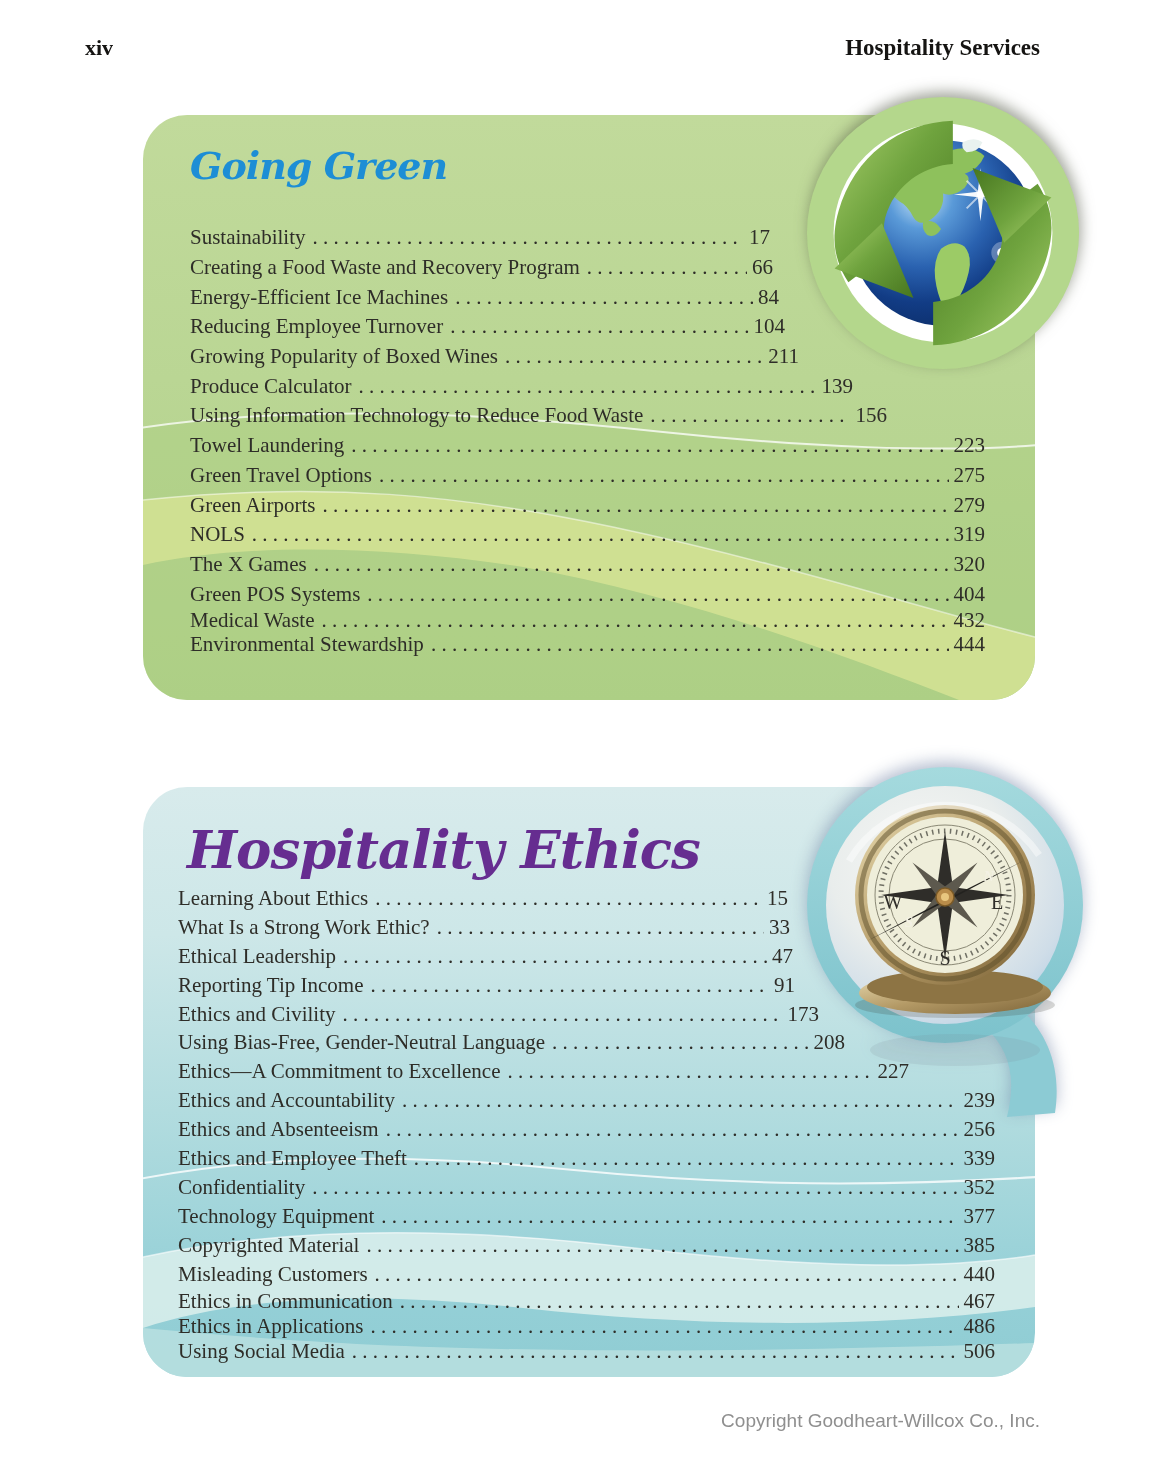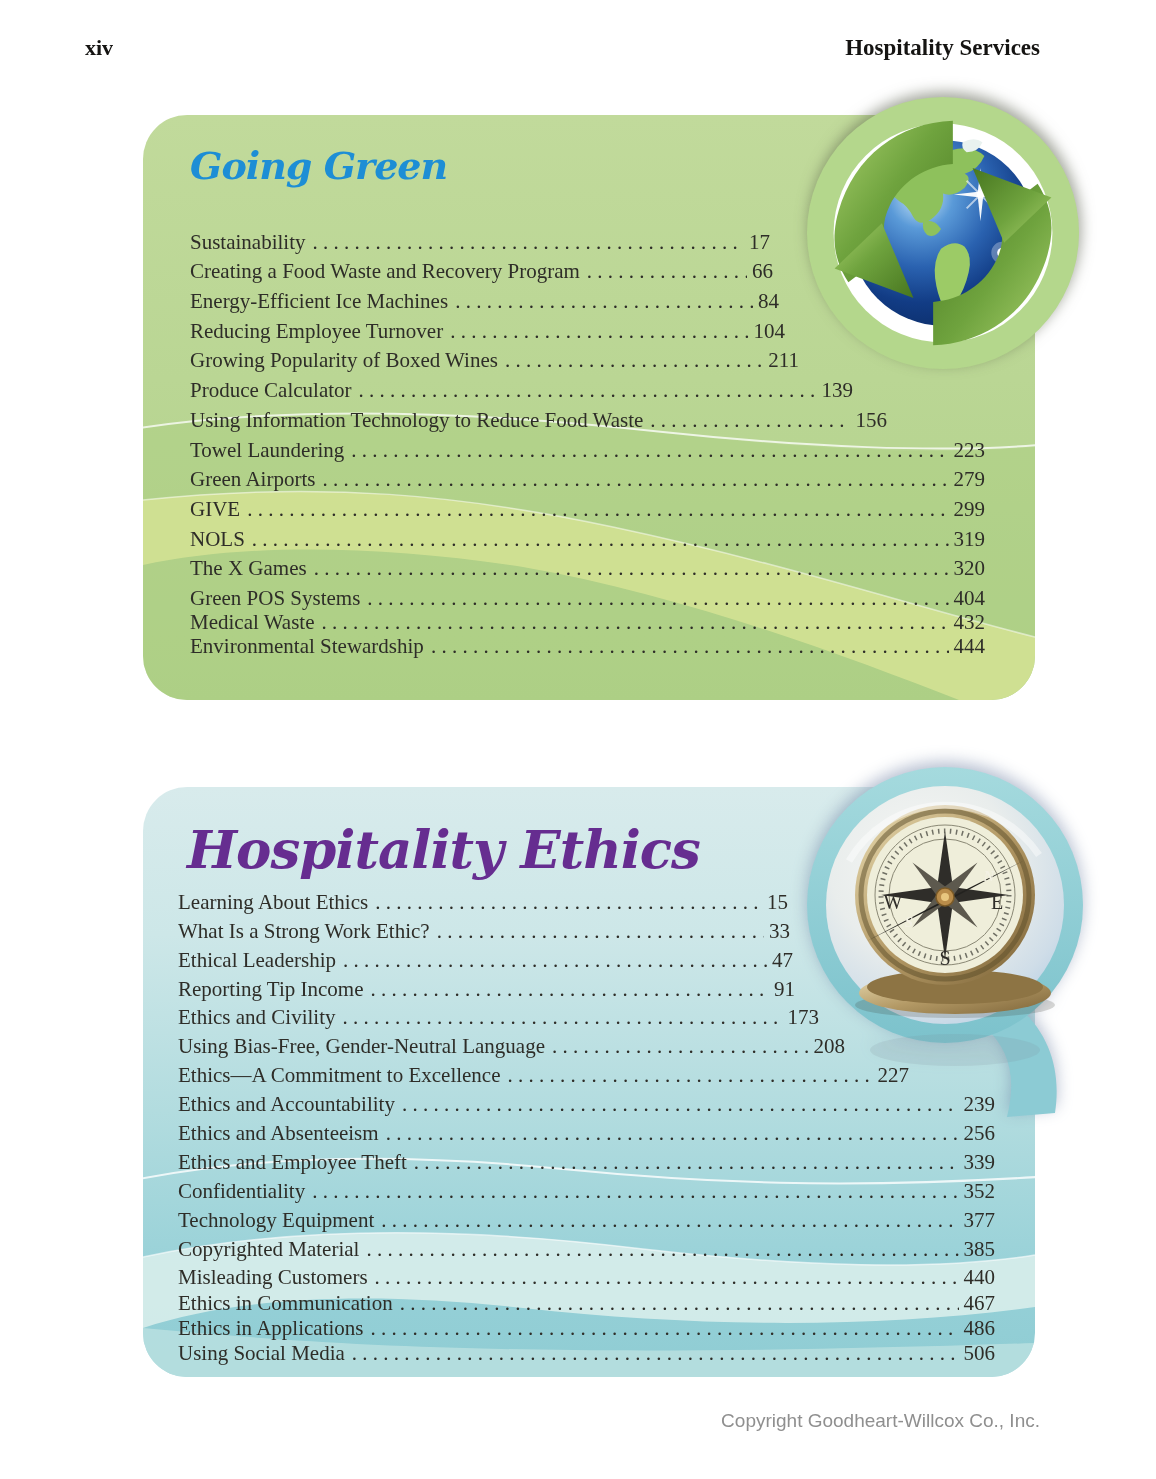--- a/index.html
+++ b/index.html
@@ -27,21 +27,21 @@
   .section-title { position:absolute; z-index:3;
                    font-family:"DejaVu Serif", serif; font-style:italic; font-weight:bold;
                    line-height:1; letter-spacing:-1px; }
   .box-green .section-title { left:47px; top:32px;  font-size:38px; }
   .box-teal  .section-title { left:35px; top:36px;  font-size:53px;margin-left:9px; }
 
   
   ol.toc { position:absolute; z-index:3; list-style:none; }
   #toc-0 { left:47px; right:50px; top:108px; }
   #toc-1 { left:35px; right:40px; top:97px;  }
-  ol.toc li { display:flex; align-items:flex-end; font:21px/1 "Liberation Serif", serif; color:#2e2d28; }
+  ol.toc li { display:flex; align-items:center; font:21px/1 "Liberation Serif", serif; color:#2e2d28; }
   #toc-0 li { height:29.7px; }
   #toc-0 li:nth-child(n+14) { height:24px; }
   #toc-1 li { height:28.9px; }
   #toc-1 li:nth-child(n+15) { height:25.3px; }
   .lbl { white-space:nowrap; }
   .leader { flex:1 1 auto; overflow:hidden; white-space:nowrap; margin:0 5px 0 7px; color:#2e2d28; }
   .leader::after { content:". . . . . . . . . . . . . . . . . . . . . . . . . . . . . . . . . . . . . . . . . . . . . . . . . . . . . . . . . . . . . . . . . . . . . . . . . . . . . . . . . . . . . . . . . . . . . . . . . . . ."; }
   .num { white-space:nowrap; }
 
   
@@ -126,32 +126,32 @@
     <span class="leader"></span>
     <span class="num">156</span>
   </li>
 
   <li>
     <span class="lbl">Towel Laundering</span>
     <span class="leader"></span>
     <span class="num">223</span>
   </li>
 
+  <li>
+    <span class="lbl">Green Travel Options</span>
+    <span class="leader"></span>
+    <span class="num">275</span>
+  </li>
 
   <li>
     <span class="lbl">Green Airports</span>
     <span class="leader"></span>
     <span class="num">279</span>
   </li>
 
-  <li>
-    <span class="lbl">GIVE</span>
-    <span class="leader"></span>
-    <span class="num">299</span>
-  </li>
 
   <li>
     <span class="lbl">NOLS</span>
     <span class="leader"></span>
     <span class="num">319</span>
   </li>
 
   <li>
     <span class="lbl">The X Games</span>
     <span class="leader"></span>

